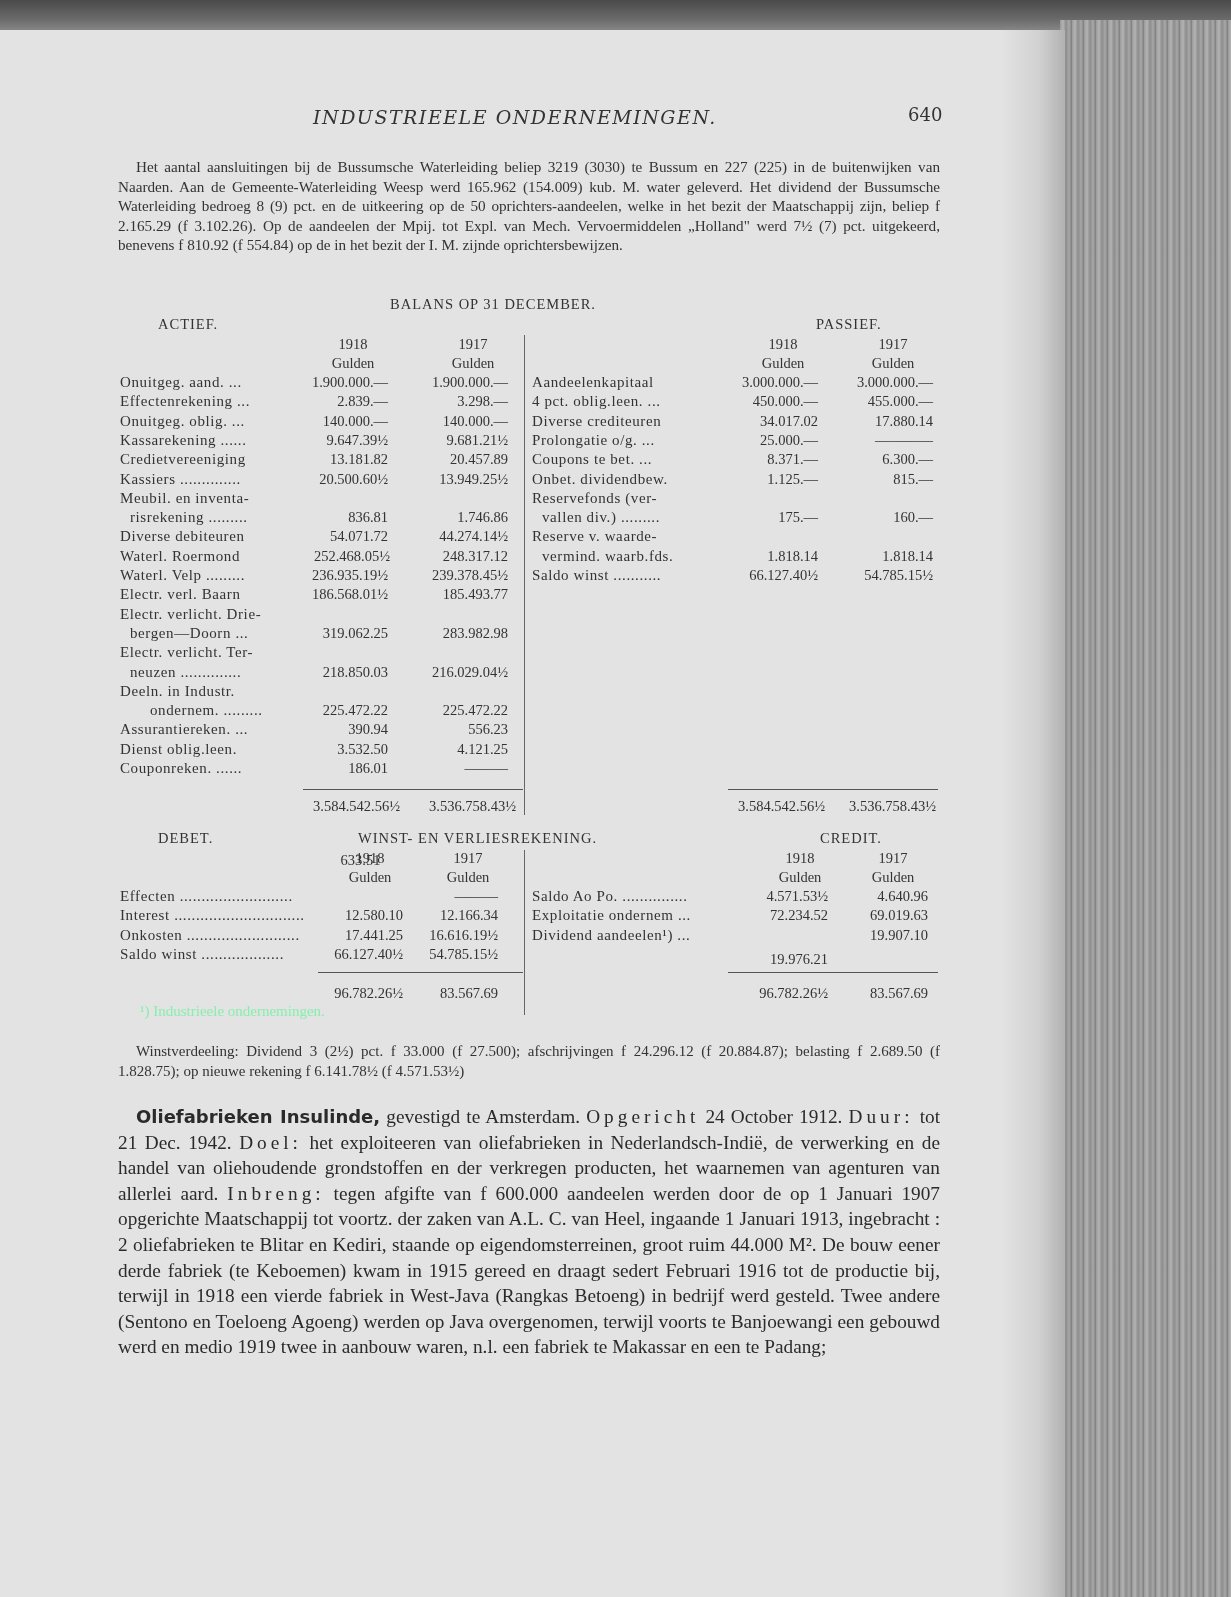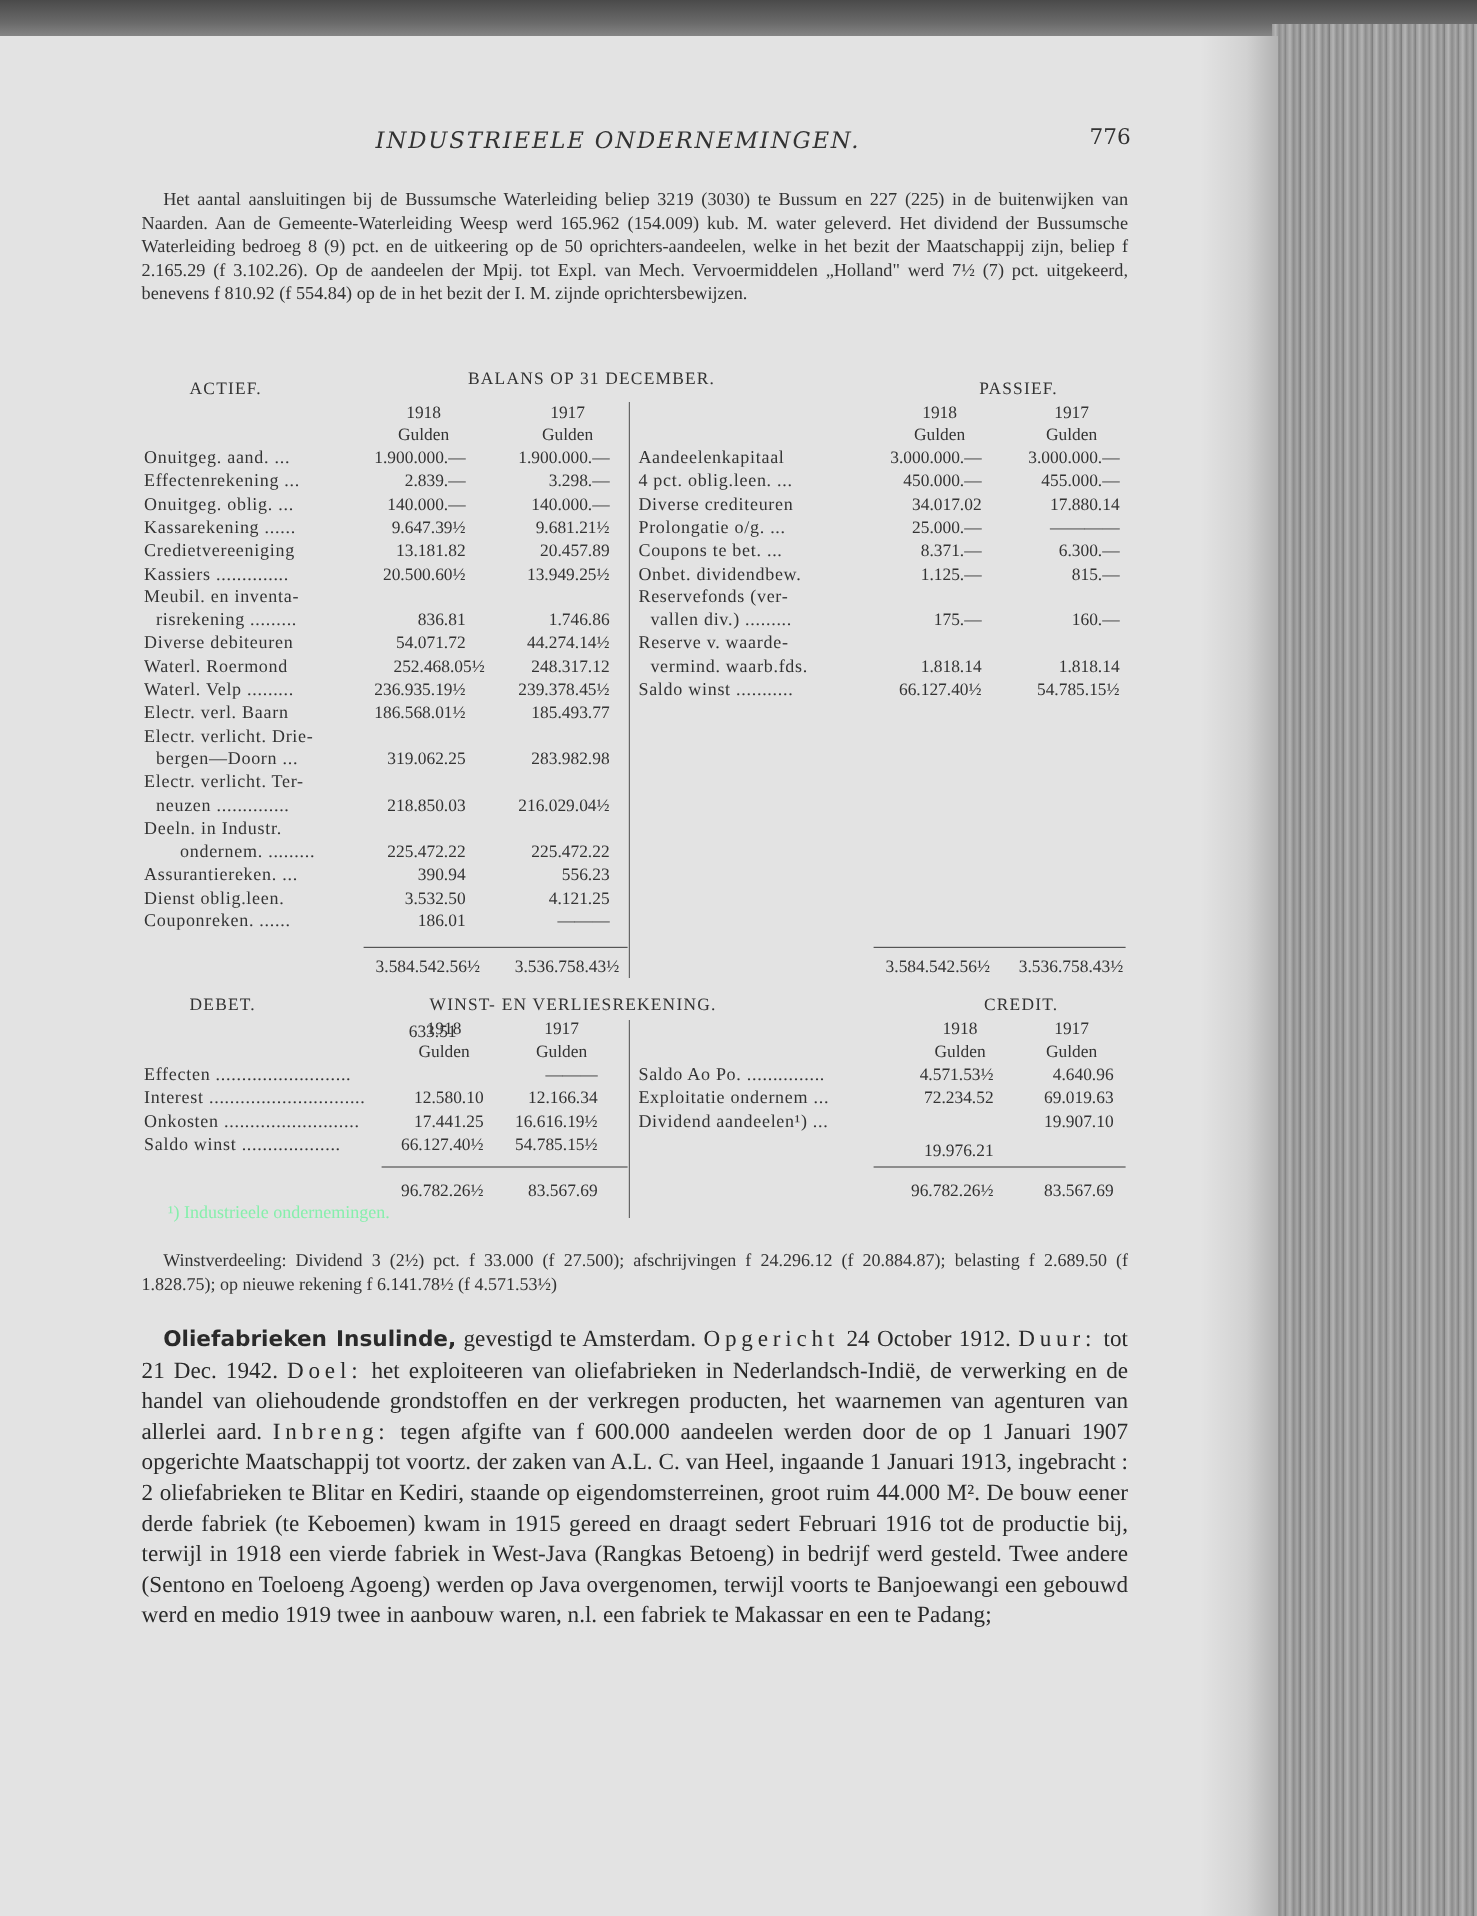--- a/index.html
+++ b/index.html
@@ -54,27 +54,27 @@
 </head>
 <body>
 
 <div class="top-edge"></div>
 <div class="page-edges"></div>
 <div class="page"></div>
 <div class="spine-shade"></div>
 
 <div class="content">
   <div class="running-head">INDUSTRIEELE ONDERNEMINGEN.</div>
-  <div class="page-num">776</div>
+  <div class="page-num">640</div>
 
   <div class="para-small">Het aantal aansluitingen bij de Bussumsche Waterleiding beliep 3219 (3030) te Bussum en 227 (225) in de buitenwijken van Naarden. Aan de Gemeente-Waterleiding Weesp werd 165.962 (154.009) kub. M. water geleverd. Het dividend der Bussumsche Waterleiding bedroeg 8 (9) pct. en de uitkeering op de 50 oprichters-aandeelen, welke in het bezit der Maatschappij zijn, beliep f 2.165.29 (f 3.102.26). Op de aandeelen der Mpij. tot Expl. van Mech. Vervoermiddelen „Holland" werd 7½ (7) pct. uitgekeerd, benevens f 810.92 (f 554.84) op de in het bezit der I. M. zijnde oprichtersbewijzen.</div>
 
   <div>
     <div class="hdr" style="top:316px;left:40px;">ACTIEF.</div>
-    <div class="hdr" style="top:308px;left:272px;">BALANS OP 31 DECEMBER.</div>
+    <div class="hdr" style="top:296px;left:272px;">BALANS OP 31 DECEMBER.</div>
     <div class="hdr" style="top:316px;left:698px;">PASSIEF.</div>
 
     <div class="num" style="top:336px;left:200px;width:70px;text-align:center;">1918</div>
     <div class="num" style="top:336px;left:320px;width:70px;text-align:center;">1917</div>
     <div class="num" style="top:355px;left:195px;width:80px;text-align:center;">Gulden</div>
     <div class="num" style="top:355px;left:315px;width:80px;text-align:center;">Gulden</div>
 
     <div class="num" style="top:336px;left:630px;width:70px;text-align:center;">1918</div>
     <div class="num" style="top:336px;left:740px;width:70px;text-align:center;">1917</div>
     <div class="num" style="top:355px;left:625px;width:80px;text-align:center;">Gulden</div>
@@ -102,21 +102,21 @@
         <div class="num" style="top:470.50000000000006px;left:165px;width:105px;">20.500.60½</div>
         <div class="num" style="top:470.50000000000006px;left:285px;width:105px;">13.949.25½</div>
         <div class="lbl" style="top:489.80000000000007px;left:2px;">Meubil. en inventa-</div>
         <div class="lbl" style="top:509.1000000000001px;left:12px;">risrekening .........</div>
         <div class="num" style="top:509.1000000000001px;left:165px;width:105px;">836.81</div>
         <div class="num" style="top:509.1000000000001px;left:285px;width:105px;">1.746.86</div>
         <div class="lbl" style="top:528.4000000000001px;left:2px;">Diverse debiteuren</div>
         <div class="num" style="top:528.4000000000001px;left:165px;width:105px;">54.071.72</div>
         <div class="num" style="top:528.4000000000001px;left:285px;width:105px;">44.274.14½</div>
         <div class="lbl" style="top:547.7px;left:2px;">Waterl. Roermond</div>
-        <div class="num" style="top:547.7px;left:181px;width:105px;">252.468.05½</div>
+        <div class="num" style="top:547.7px;left:167px;width:105px;">252.468.05½</div>
         <div class="num" style="top:547.7px;left:285px;width:105px;">248.317.12</div>
         <div class="lbl" style="top:567px;left:2px;">Waterl. Velp .........</div>
         <div class="num" style="top:567px;left:165px;width:105px;">236.935.19½</div>
         <div class="num" style="top:567px;left:285px;width:105px;">239.378.45½</div>
         <div class="lbl" style="top:586.3px;left:2px;">Electr. verl. Baarn</div>
         <div class="num" style="top:586.3px;left:165px;width:105px;">186.568.01½</div>
         <div class="num" style="top:586.3px;left:285px;width:105px;">185.493.77</div>
         <div class="lbl" style="top:605.5999999999999px;left:2px;">Electr. verlicht. Drie-</div>
         <div class="lbl" style="top:624.8999999999999px;left:12px;">bergen—Doorn ...</div>
         <div class="num" style="top:624.8999999999999px;left:165px;width:105px;">319.062.25</div>

